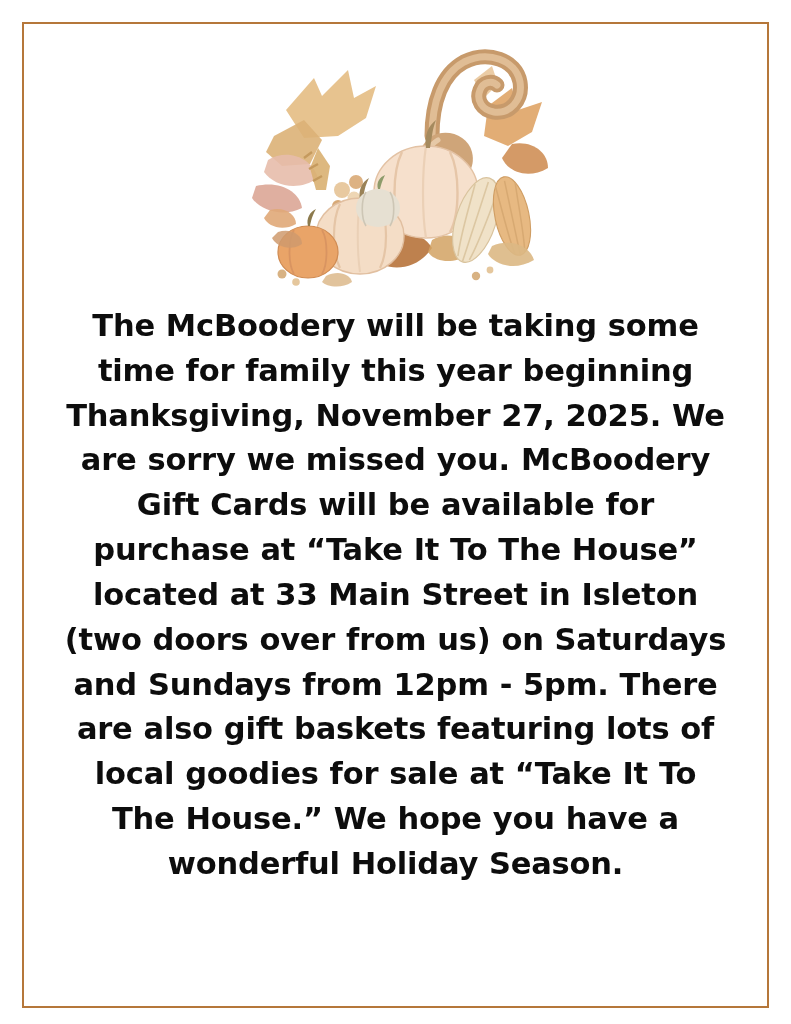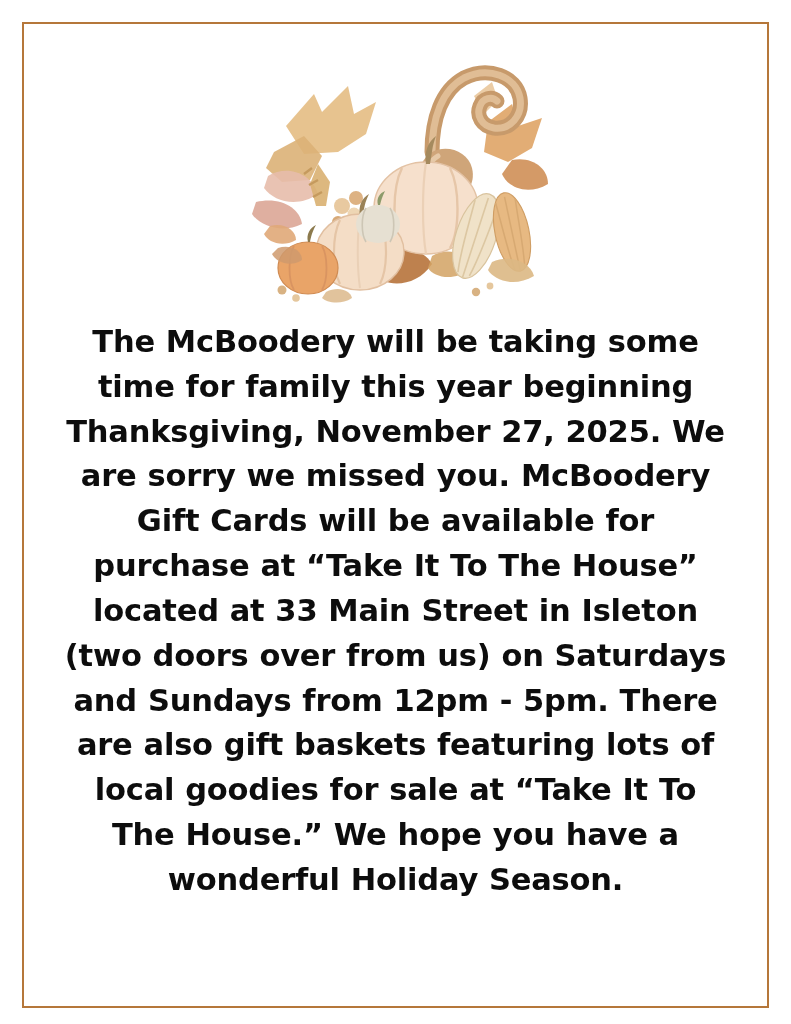--- a/index.html
+++ b/index.html
@@ -12,21 +12,21 @@
     height: 1024px;
     font-family: "Liberation Sans", sans-serif;
     overflow: hidden;
   }
   .page {
     position: relative;
     width: 791px;
     height: 1024px;
     background: #ffffff;
     box-sizing: border-box;
-    padding: 38px 20px;
+    padding: 22px 20px;
   }
   .frame {
     position: absolute;
     left: 22px;
     top: 22px;
     right: 22px;
     bottom: 16px;
     border: 2px solid #b5773a;
     box-sizing: border-box;
   }

